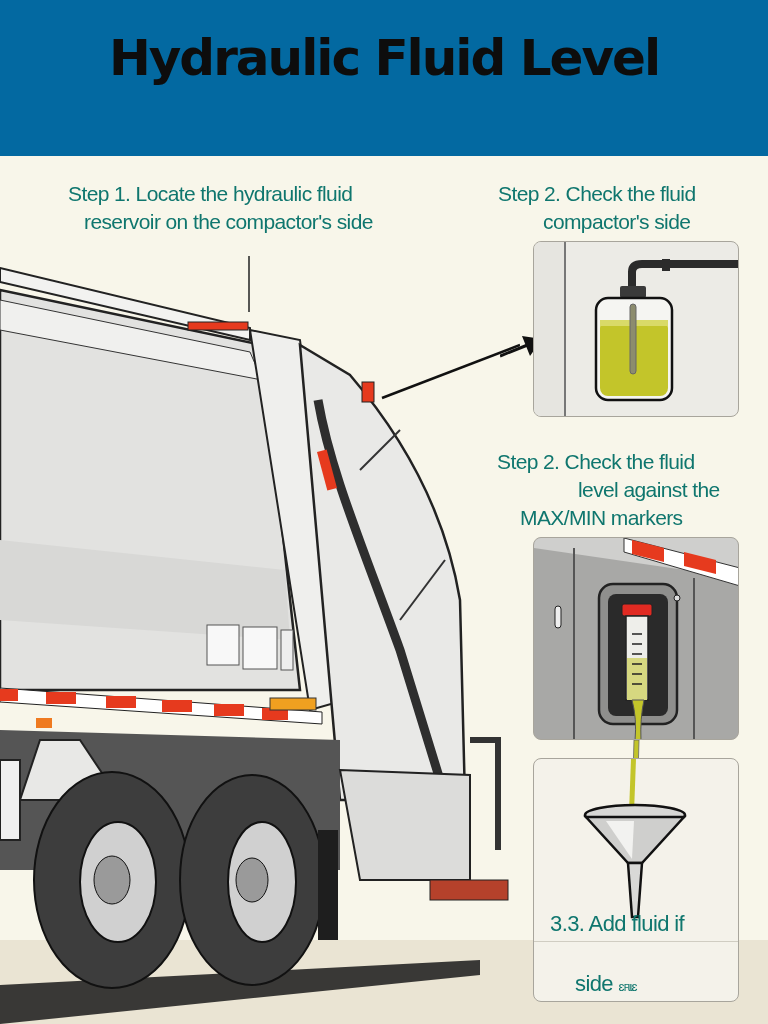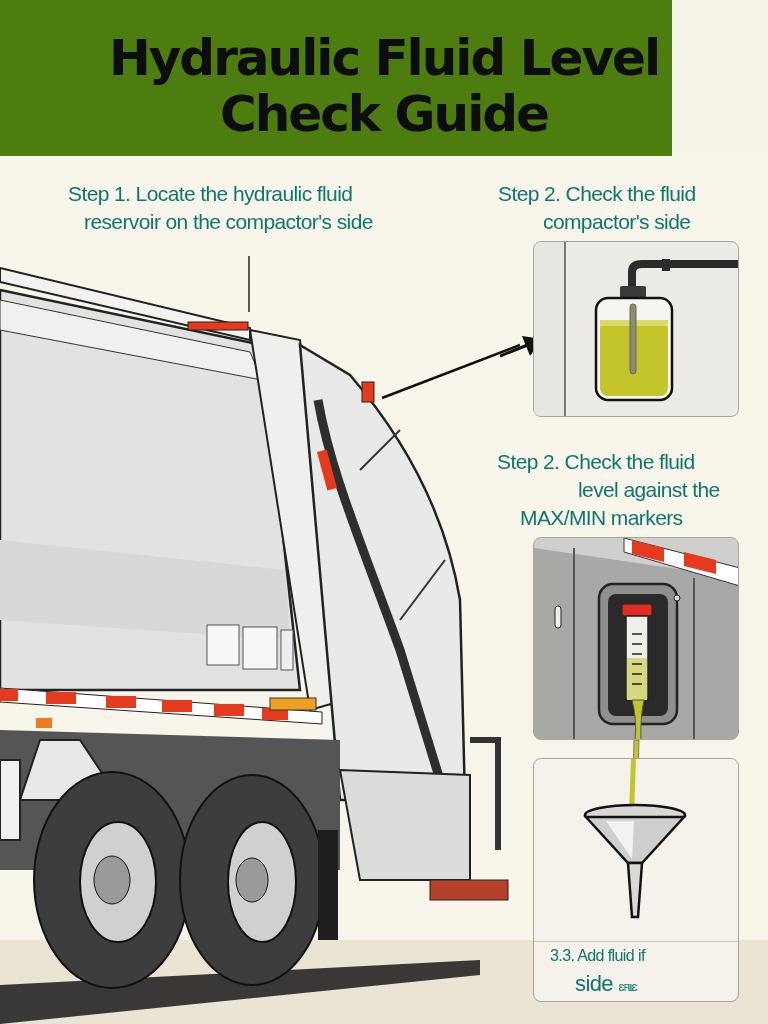--- a/index.html
+++ b/index.html
@@ -4,22 +4,22 @@
 <style>
   * { box-sizing: border-box; margin: 0; padding: 0; }
   html, body { width: 768px; height: 1024px; overflow: hidden; }
   body {
     position: relative;
     background: #f6f3e8;
     font-family: "Liberation Sans", "DejaVu Sans", sans-serif;
     color: #111;
   }
   .header {
-    position: absolute; left: 0; top: 0; width: 672px; height: 156px;
-    background: #4d7c0f;
+    position: absolute; left: 0; top: 0; width: 768px; height: 156px;
+    background: #0369a1;
     text-align: center;
   }
   .title {
     position: absolute; left: 0; width: 768px;
     font-family: "DejaVu Sans", sans-serif;
     font-weight: bold; font-size: 50px; letter-spacing: -2px;
     line-height: 56px; color: #0d0d0d;
   }
   .title.l1 { top: 30px; }
   .title.l2 { top: 86px; }
@@ -40,21 +40,20 @@
     overflow: hidden;
   }
   svg { position: absolute; }
   .garble { font-size: 13px; letter-spacing: -1px; }
 </style>
 </head>
 <body>
 
 <div class="header">
   <div class="title l1">Hydraulic Fluid Level</div>
-  <div class="title l2">Check Guide</div>
 </div>
 
 <div class="main"></div>
 <div class="ground"></div>
 
 <div class="caption" style="left:68px;top:180px;">Step 1. Locate the hydraulic fluid</div>
 <div class="caption" style="left:84px;top:208px;">reservoir on the compactor's side</div>
 
 <div class="caption" style="left:498px;top:180px;">Step 2. Check the fluid</div>
 <div class="caption" style="left:543px;top:208px;">compactor's side</div>
@@ -179,17 +178,17 @@
 <div class="panel" style="left:533px;top:758px;width:206px;height:244px;background:#f4f2ea;">
   <svg width="206" height="180" viewBox="0 0 206 180" style="left:0;top:0;">
     <path d="M97,0 L95,54 L100,54 L102,0 Z" fill="#c3c52a"></path>
     <ellipse cx="101" cy="56" rx="50" ry="10" fill="#d8d8d6" stroke="#111" stroke-width="2.5"></ellipse>
     <polygon points="52,58 150,58 108,104 94,104" fill="#cfcfcd" stroke="#111" stroke-width="2.5"></polygon>
     <polygon points="72,62 100,62 98,100" fill="#f2f2f0"></polygon>
     <polygon points="94,104 108,104 104,158 98,158" fill="#d9d9d7" stroke="#111" stroke-width="2.5"></polygon>
   </svg>
   <div style="position:absolute;left:0;top:182px;width:206px;height:1px;background:#d0cdc2;"></div>
 </div>
-<div class="caption" style="left:550px;top:942px;font-size:16px;">3.3. Add fluid if</div>
+<div class="caption" style="left:550px;top:910px;font-size:22px;">3.3. Add fluid if</div>
 <div class="caption" style="left:575px;top:970px;font-size:22px;">
   <span>side</span>
   <span class="garble">ɛꜰɩɩɛ</span>
 </div>
 
 </body></html>

